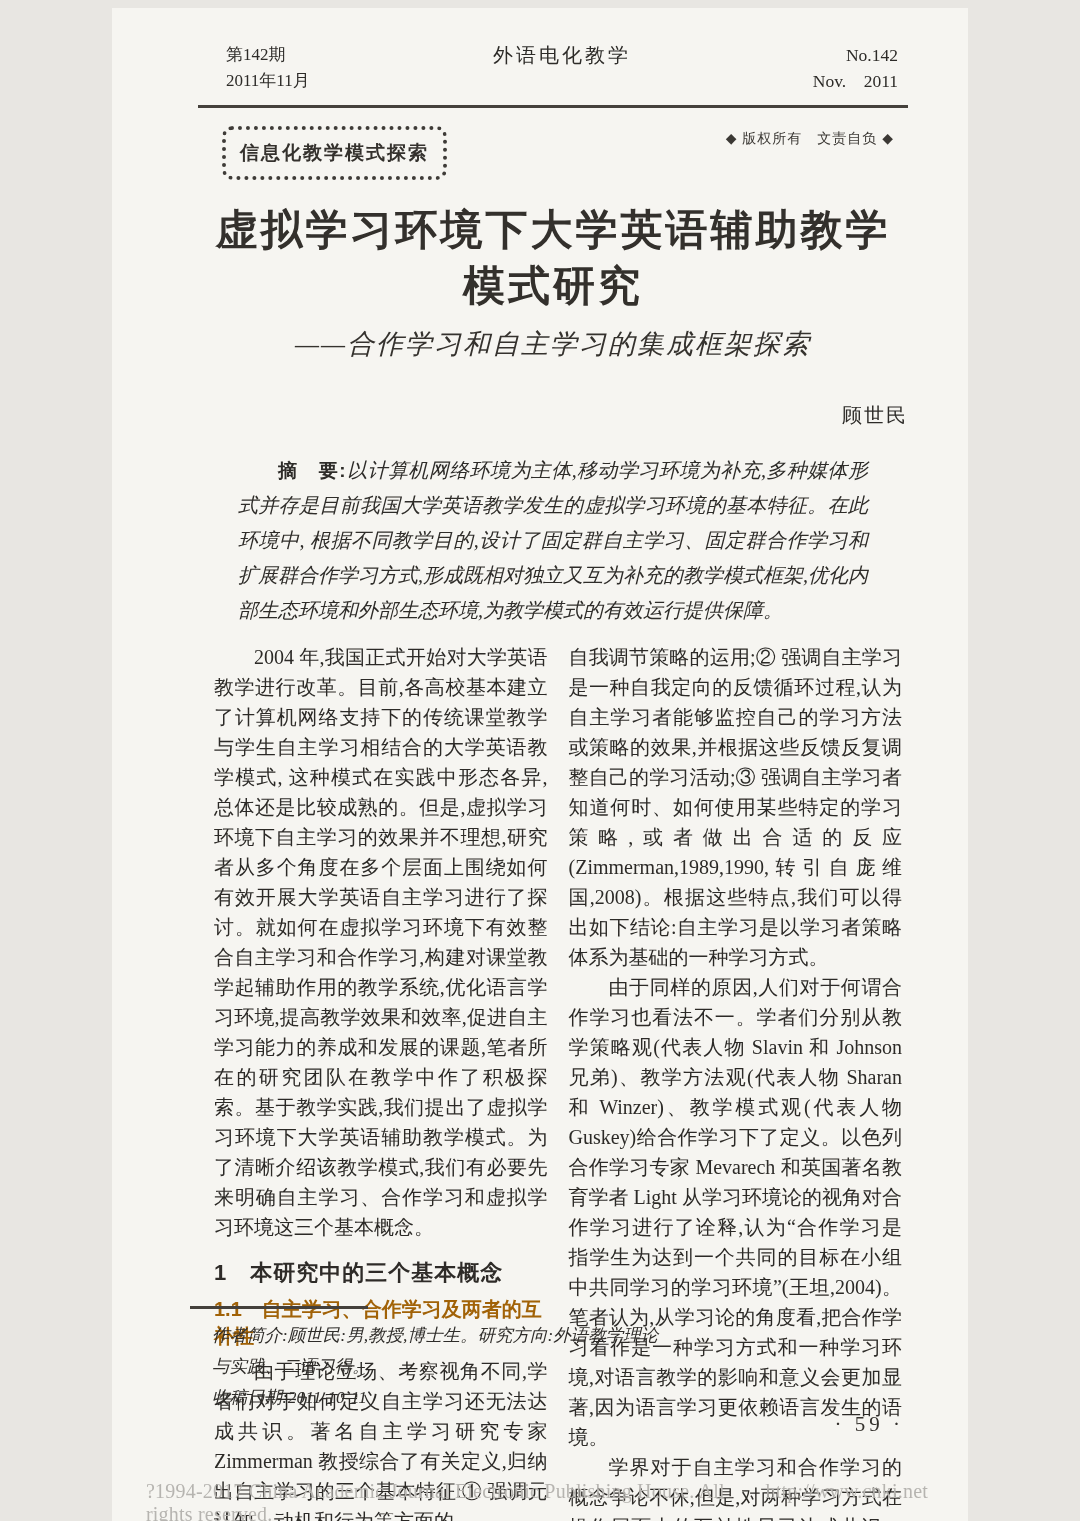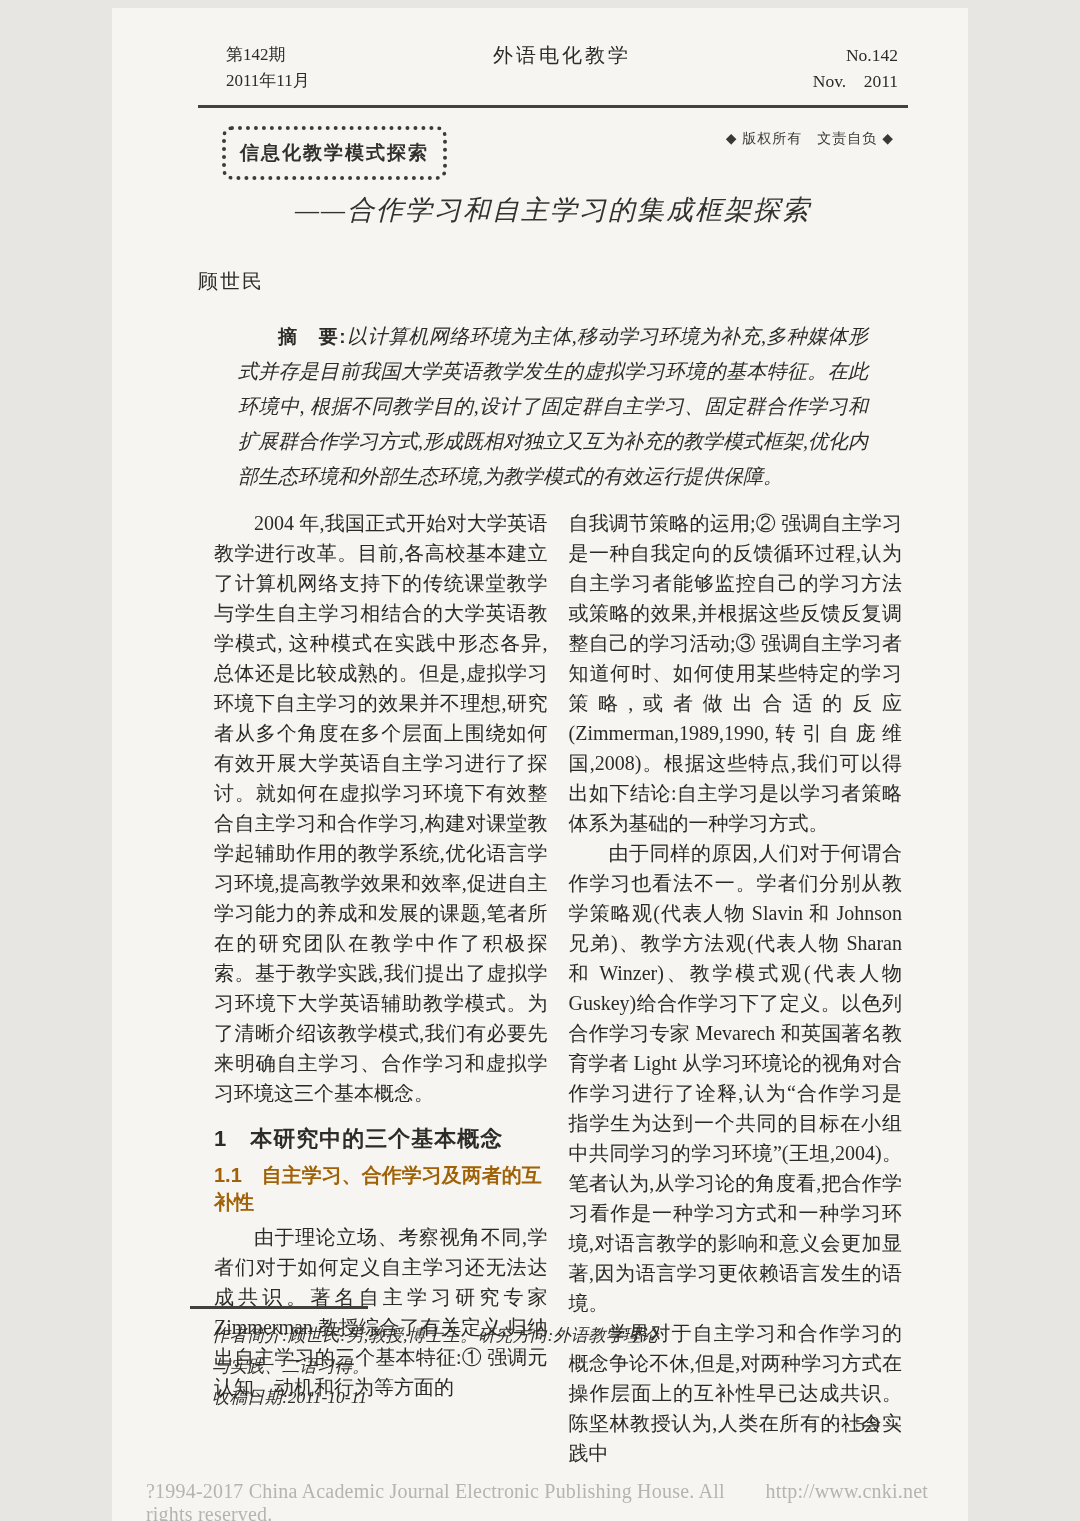--- a/index.html
+++ b/index.html
@@ -35,21 +35,21 @@
   }
   
   .title{
     margin:22px 0 0 0;text-align:center;
     font-size:42px;font-weight:bold;letter-spacing:3px;color:#33302c;
   }
   .subtitle{
     margin-top:12px;text-align:center;
     font-size:27px;font-style:italic;letter-spacing:2px;color:#35322e;
   }
-  .author{margin-top:40px;text-align:left;font-size:20px;letter-spacing:2px;}
+  .author{margin-top:40px;text-align:right;font-size:20px;letter-spacing:2px;}
   .affiliation{margin-top:14px;text-align:center;font-size:18.5px;letter-spacing:0.5px;}
   
   .meta{margin:24px 40px 0 40px;}
   .abstract,.keywords{
     margin:0;font-size:20px;line-height:35px;text-align:justify;
     font-style:italic;text-indent:2em;color:#2e2c29;
   }
   .lbl{
     font-style:normal;font-weight:bold;
     font-family:"Liberation Sans","DejaVu Sans",sans-serif;
@@ -108,20 +108,21 @@
     </div>
   </header>
 
   <div class="rule"></div>
 
   <div class="badge-row">
     <div class="badge">信息化教学模式探索</div>
     <div class="copyright">◆ 版权所有　文责自负 ◆</div>
   </div>
 
+  <h1 class="title">虚拟学习环境下大学英语辅助教学模式研究</h1>
   <div class="subtitle">——合作学习和自主学习的集成框架探索</div>
   <div class="author">顾世民</div>
 
   <div class="meta">
     <p class="abstract"><span class="lbl">摘　要:</span><span>以计算机网络环境为主体,移动学习环境为补充,多种媒体形式并存是目前我国大学英语教学发生的虚拟学习环境的基本特征。在此环境中, 根据不同教学目的,设计了固定群自主学习、固定群合作学习和扩展群合作学习方式,形成既相对独立又互为补充的教学模式框架,优化内部生态环境和外部生态环境,为教学模式的有效运行提供保障。</span></p>
   </div>
 
   <div class="columns">
     <div class="col">
       <p class="indent">2004 年,我国正式开始对大学英语教学进行改革。目前,各高校基本建立了计算机网络支持下的传统课堂教学与学生自主学习相结合的大学英语教学模式, 这种模式在实践中形态各异,总体还是比较成熟的。但是,虚拟学习环境下自主学习的效果并不理想,研究者从多个角度在多个层面上围绕如何有效开展大学英语自主学习进行了探讨。就如何在虚拟学习环境下有效整合自主学习和合作学习,构建对课堂教学起辅助作用的教学系统,优化语言学习环境,提高教学效果和效率,促进自主学习能力的养成和发展的课题,笔者所在的研究团队在教学中作了积极探索。基于教学实践,我们提出了虚拟学习环境下大学英语辅助教学模式。为了清晰介绍该教学模式,我们有必要先来明确自主学习、合作学习和虚拟学习环境这三个基本概念。</p>

